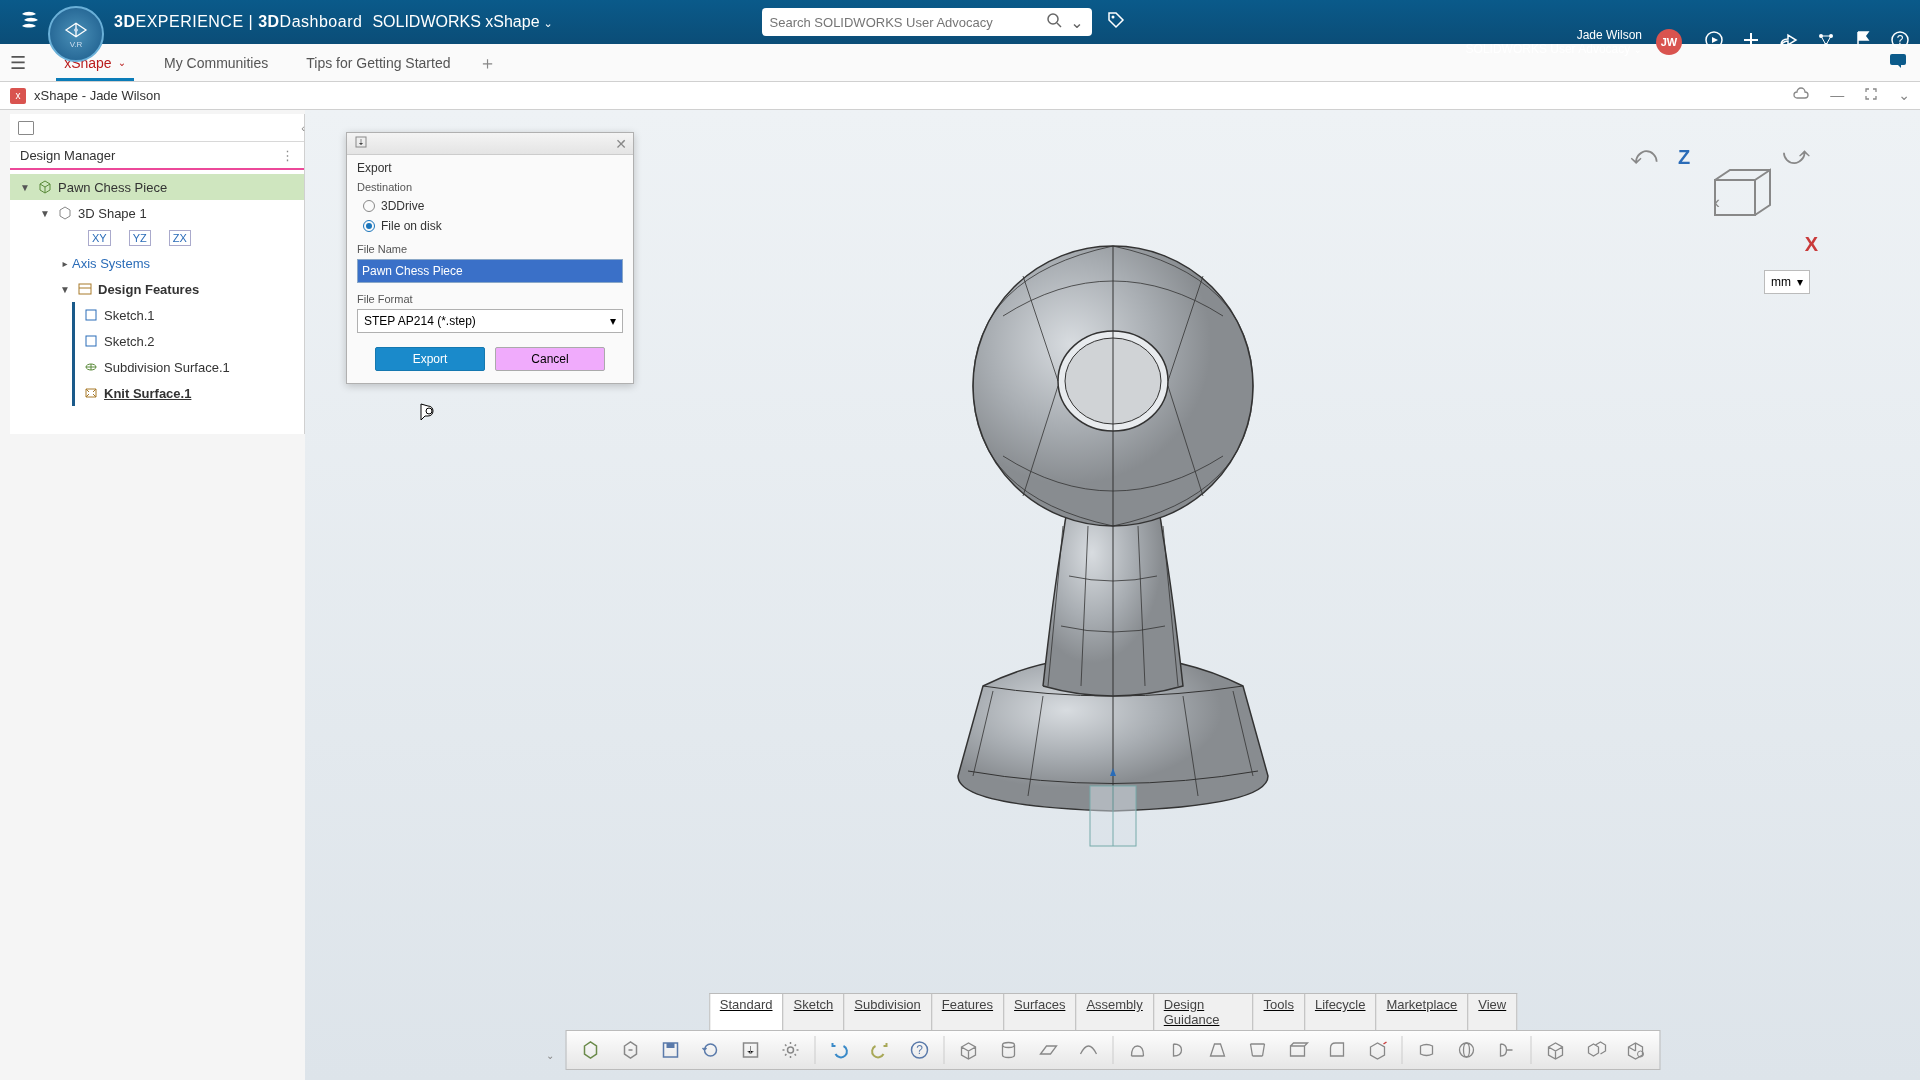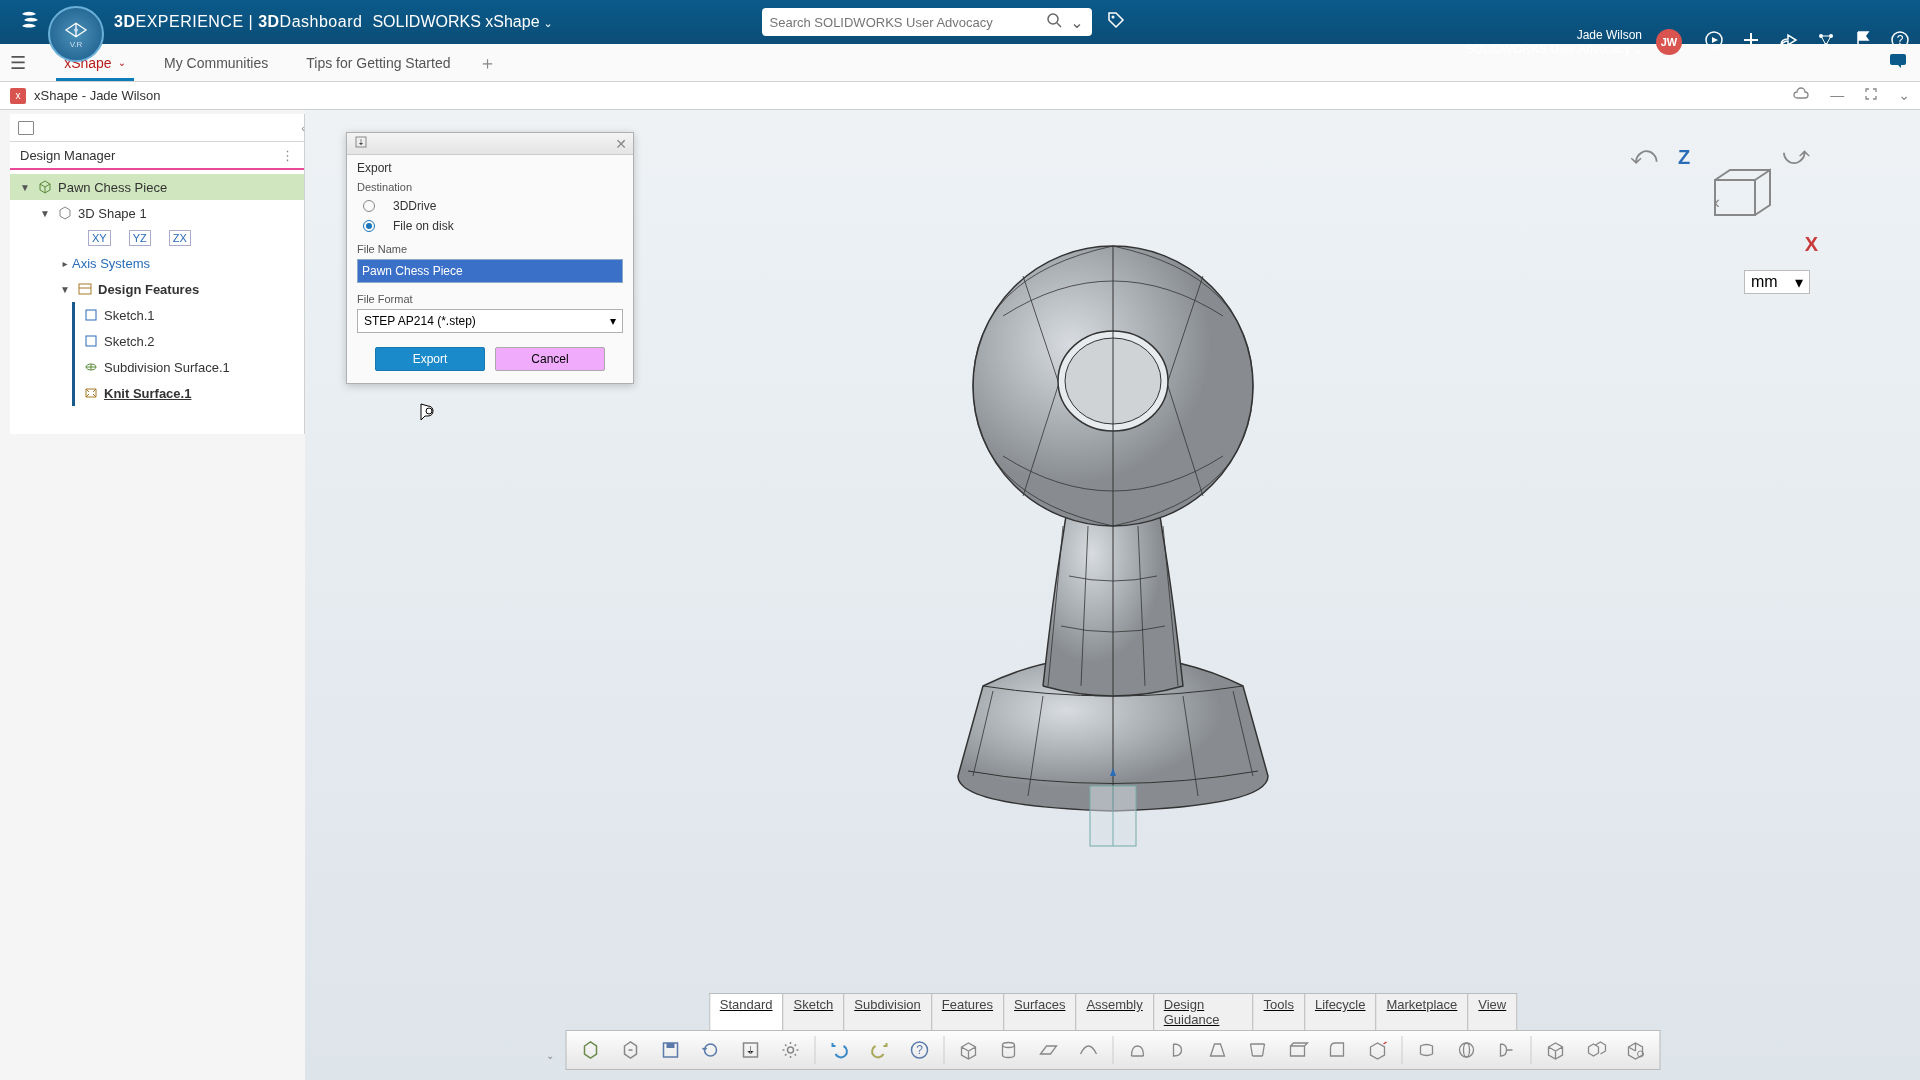--- a/index.html
+++ b/index.html
@@ -70,30 +70,30 @@
 
 .viewport { flex: 1; background: linear-gradient(to bottom, #eef2f5, #dde4ea); position: relative; }
 .model-svg { position: absolute; left: 50%; top: 46%; transform: translate(-50%, -50%); }
 
 
 .navcube { position: absolute; right: 110px; top: 30px; width: 180px; height: 110px; }
 .axis-z { color: #2a6cb8; font-size: 20px; font-weight: bold; }
 .axis-x { color: #c93a3a; font-size: 20px; font-weight: bold; }
 .rot-arrow { color: #888; font-size: 26px; }
 .chev-left { position: absolute; right: 200px; top: 82px; font-size: 18px; color: #888; }
-.unit-sel { position: absolute; right: 110px; top: 160px; width: 66px; height: 24px; background: white; border: 1px solid #bbb; font-size: 16px; padding: 0 6px; display: flex; align-items: center; justify-content: space-between; }
+.unit-sel { position: absolute; right: 110px; top: 160px; width: 46px; height: 24px; background: white; border: 1px solid #bbb; font-size: 12px; padding: 0 6px; display: flex; align-items: center; justify-content: space-between; }
 
 
 .dialog { position: absolute; left: 346px; top: 132px; width: 288px; background: #fafafa; border: 1px solid #b0b0b0; box-shadow: 0 2px 8px rgba(0,0,0,0.2); font-size: 12px; }
 .dlg-title { height: 22px; background: linear-gradient(to bottom, #f4f4f4, #e4e4e4); border-bottom: 1px solid #ccc; display: flex; align-items: center; padding: 0 6px; }
 .dlg-close { margin-left: auto; color: #888; cursor: pointer; font-size: 14px; }
 .dlg-body { padding: 6px 10px 12px; }
 .dlg-h { font-size: 12px; color: #333; margin-bottom: 6px; }
 .dlg-sec { font-size: 11px; color: #555; margin-top: 4px; }
-.radio-row { display: flex; align-items: center; gap: 18px; margin: 6px 0 4px 6px; font-size: 12px; color: #333; }
+.radio-row { display: flex; align-items: center; gap: 6px; margin: 6px 0 4px 6px; font-size: 12px; color: #333; }
 .radio { width: 12px; height: 12px; border: 1px solid #888; border-radius: 50%; display: flex; align-items: center; justify-content: center; }
 .radio.on { border-color: #1a75bb; }
 .radio.on::after { content: ''; width: 6px; height: 6px; background: #1a75bb; border-radius: 50%; }
 .dlg-label { font-size: 11px; color: #555; margin-top: 10px; }
 .dlg-input { width: 100%; height: 24px; border: 1px solid #8aa8c8; padding: 0 4px; font-size: 12px; margin-top: 4px; }
 .dlg-input.selected { background: #3a70c8; color: white; }
 .dlg-select { width: 100%; height: 24px; border: 1px solid #b0b0b0; background: white; padding: 0 6px; font-size: 12px; margin-top: 4px; display: flex; align-items: center; justify-content: space-between; }
 .dlg-buttons { display: flex; gap: 10px; margin-top: 14px; justify-content: center; }
 .btn { width: 110px; height: 24px; border: 1px solid #aaa; background: #f0abfc; font-size: 12px; cursor: pointer; display: flex; align-items: center; justify-content: center; border-radius: 2px; }
 .btn.primary { background: #1a8acb; color: white; border-color: #1578b0; }

